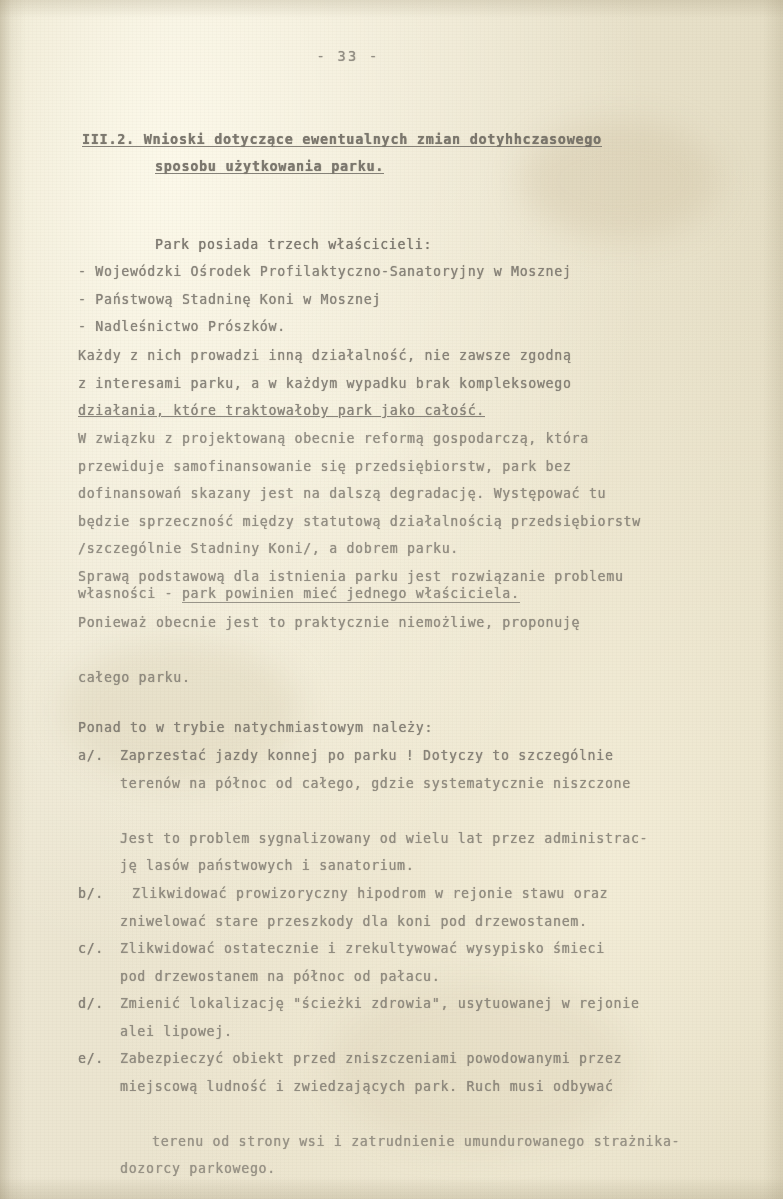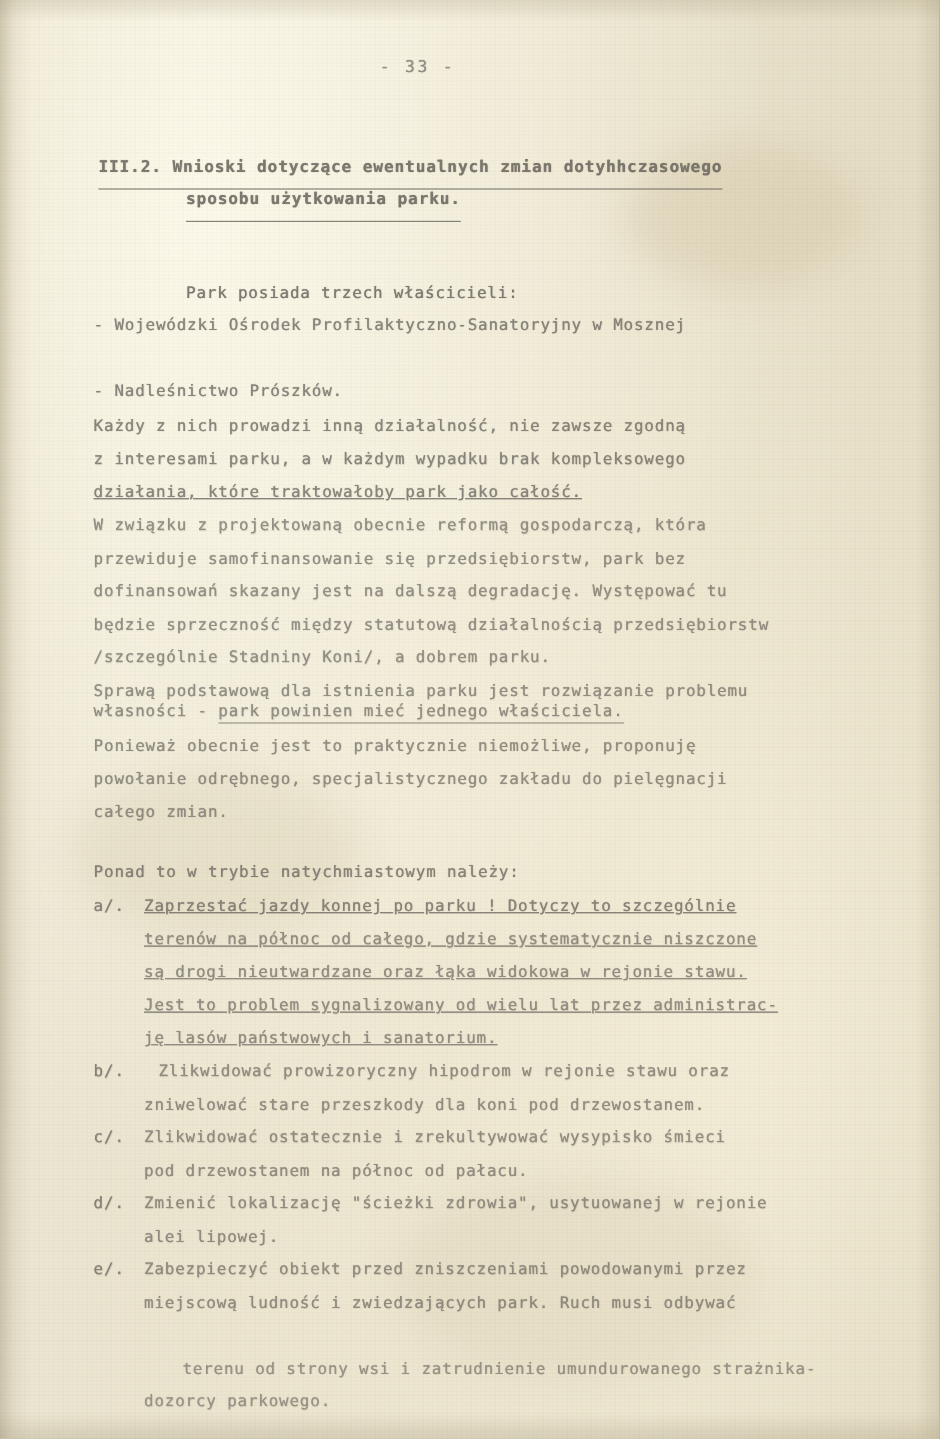--- a/index.html
+++ b/index.html
@@ -94,31 +94,31 @@
   }
   .heading-line {
     position: absolute;
     font-size: 13.4px;
     letter-spacing: 0.75px;
     font-weight: 700;
     color: #6b675f;
   }
   .heading-line .ul {
     border-bottom: 1.6px solid #76726a;
-    padding-bottom: 11px;
+    padding-bottom: 0;
     display: inline-block;
   }
   .line {
     position: absolute;
     left: 78px;
     font-size: 13.2px;
     letter-spacing: 0.72px;
   }
   .line.indent-para { left: 155px; }
-  .line.indent-sub  { left: 108px; text-decoration: underline; }
+  .line.indent-sub  { left: 108px; }
   .u {
     border-bottom: 1.5px solid #77736b;
     padding-bottom: 1px;
   }
   .faded-1 { opacity: .88; }
   .faded-2 { opacity: .80; }
   .faded-3 { opacity: .72; }
   .faded-4 { opacity: .66; }
 </style>
 </head>
@@ -134,46 +134,45 @@
   <div class="content tw">
 
     <div class="pageno tw faded-3">- 33 -</div>
 
     <div class="heading-line faded-1" style="left:82px; top:133px;"><span class="ul">III.2. Wnioski dotyczące ewentualnych zmian dotyhhczasowego</span></div>
     <div class="heading-line faded-1" style="left:155px; top:160px;"><span class="ul">sposobu użytkowania parku.</span></div>
 
     <div class="line indent-para tw faded-1" style="top:238px;">Park posiada trzech właścicieli:</div>
 
     <div class="line tw faded-2" style="top:265px;">- Wojewódzki Ośrodek Profilaktyczno-Sanatoryjny w Mosznej</div>
+    <div class="line tw faded-2" style="top:293px;">- Państwową Stadninę Koni w Mosznej</div>
     <div class="line tw faded-2" style="top:320px;">- Nadleśnictwo Prószków.</div>
 
     <div class="line tw faded-2" style="top:349px;">Każdy z nich prowadzi inną działalność, nie zawsze zgodną</div>
     <div class="line tw faded-2" style="top:377px;">z interesami parku, a w każdym wypadku brak kompleksowego</div>
     <div class="line tw faded-2" style="top:404px;text-decoration:underline;">działania, które traktowałoby park jako całość.</div>
 
     <div class="line tw faded-3" style="top:432px;">W związku z projektowaną obecnie reformą gospodarczą, która</div>
     <div class="line tw faded-3" style="top:460px;">przewiduje samofinansowanie się przedsiębiorstw, park bez</div>
     <div class="line tw faded-3" style="top:487px;">dofinansowań skazany jest na dalszą degradację. Występować tu</div>
     <div class="line tw faded-3" style="top:515px;">będzie sprzeczność między statutową działalnością przedsiębiorstw</div>
     <div class="line tw faded-3" style="top:542px;">/szczególnie Stadniny Koni/, a dobrem parku.</div>
 
     <div class="line tw faded-3" style="top:570px;">Sprawą podstawową dla istnienia parku jest rozwiązanie problemu</div>
     <div class="line tw faded-3" style="top:587px;"><span>własności - </span><span class="u">park powinien mieć jednego właściciela.</span></div>
 
     <div class="line tw faded-3" style="top:616px;">Ponieważ obecnie jest to praktycznie niemożliwe, proponuję</div>
-    <div class="line tw faded-3" style="top:643px;">powołanie odrębnego, specjalistycznego zakładu do pielęgnacji</div>
-    <div class="line tw faded-3" style="top:671px;">całego zmian.</div>
+    <div class="line tw faded-3" style="top:671px;">całego parku.</div>
 
     <div class="line tw faded-2" style="top:721px;">Ponad to w trybie natychmiastowym należy:</div>
 
     
     <div class="line tw faded-2" style="top:749px;">a/.</div>
     <div class="line indent-sub tw faded-2" style="top:749px; left:120px;">Zaprzestać jazdy konnej po parku ! Dotyczy to szczególnie</div>
     <div class="line indent-sub tw faded-3" style="top:777px; left:120px;">terenów na północ od całego, gdzie systematycznie niszczone</div>
-    <div class="line indent-sub tw faded-3" style="top:804px; left:120px;">są drogi nieutwardzane oraz łąka widokowa w rejonie stawu.</div>
     <div class="line indent-sub tw faded-3" style="top:832px; left:120px;">Jest to problem sygnalizowany od wielu lat przez administrac-</div>
     <div class="line indent-sub tw faded-3" style="top:859px; left:120px;">ję lasów państwowych i sanatorium.</div>
 
     
     <div class="line tw faded-2" style="top:887px;">b/.</div>
     <div class="line tw faded-3" style="top:887px; left:132px;">Zlikwidować prowizoryczny hipodrom w rejonie stawu oraz</div>
     <div class="line tw faded-3" style="top:915px; left:120px;">zniwelować stare przeszkody dla koni pod drzewostanem.</div>
 
     
     <div class="line tw faded-2" style="top:942px;">c/.</div>

